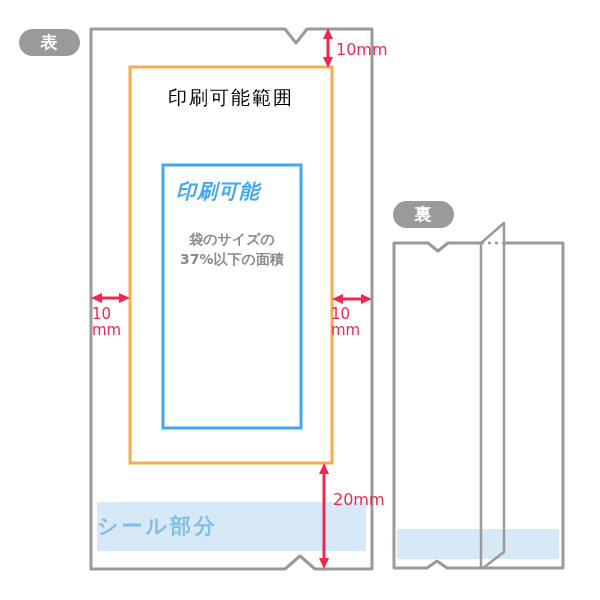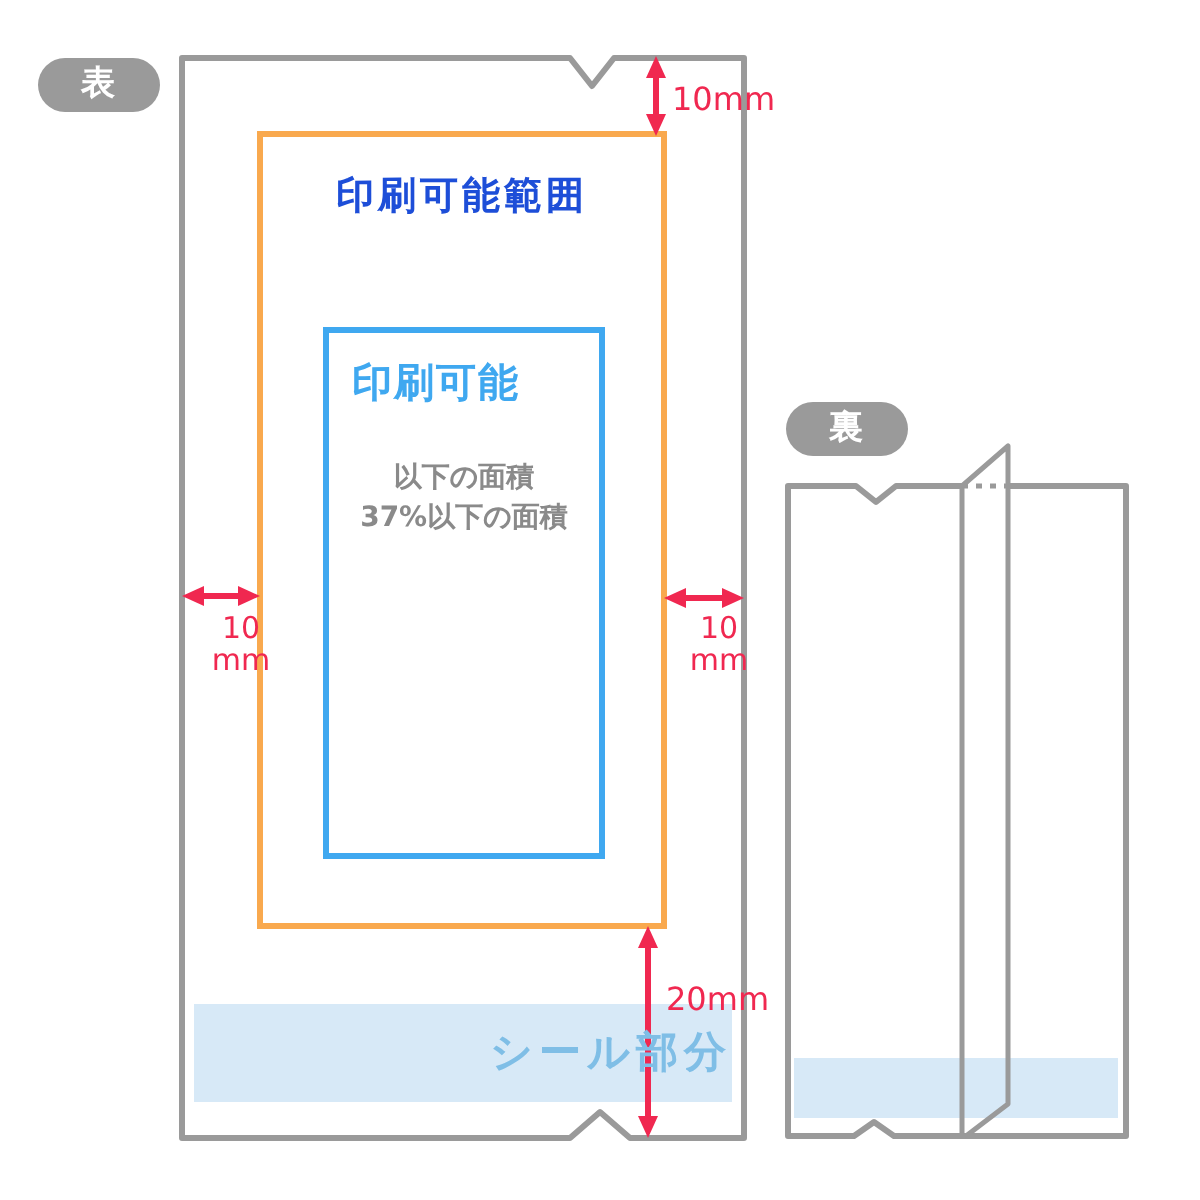--- a/index.html
+++ b/index.html
@@ -36,63 +36,63 @@
     font-weight: bold;
     text-align: center;
     line-height: 27px;
     letter-spacing: 1px;
   }
   .badge-front { left: 19px; top: 29px; }
   .badge-back  { left: 393px; top: 201px; }
 
   .range-label {
     left: 130px; top: 85px; width: 202px;
-    color: #1d4ed8;
+    color: #000000;
     font-size: 19px;
-    font-weight: bold;
+    font-weight: normal;
     text-align: center;
     letter-spacing: 2px;
     white-space: nowrap;
   }
   .size-title {
     left: 163px; top: 180px; width: 110px;
     color: #3FA8F0;
     font-size: 20px;
     font-weight: bold;
     text-align: center;
     line-height: 22px;
     letter-spacing: 1px;
+    font-style: italic;
   }
   .size-note {
     left: 157px; top: 229px; width: 150px;
     color: #8A8A8A;
     font-size: 14px;
     font-weight: bold;
     text-align: center;
     line-height: 20px;
   }
   .seal-label-front {
     left: 97px; top: 502px; width: 269px; height: 49px;
     color: #7FBEE6;
     font-size: 21px;
     font-weight: bold;
-    text-align: right;
+    text-align: left;
     line-height: 49px;
     letter-spacing: 3px;
   }
   .dim {
     color: #F02850;
     font-size: 16px;
     font-weight: normal;
   }
   .dim-top    { left: 336px; top: 40px; }
   .dim-bottom { left: 333px; top: 490px; }
   .dim-side {
     font-size: 15px;
-    text-align: center;
     line-height: 16px;
     width: 57px;
   }
   .dim-left  { left: 92px;  top: 306px; }
   .dim-right { left: 331px; top: 306px; }
 </style>
 </head>
 <body>
 
 <div class="canvas">
@@ -146,21 +146,21 @@
 
   <div class="badge badge-back">裏</div>
 
   <div class="label range-label">印刷可能範囲</div>
 
   <div class="label size-title">
     <div>印刷可能</div>
   </div>
 
   <div class="label size-note">
-    <div>以下の面積</div>
+    <div>袋のサイズの</div>
     <div>37%以下の面積</div>
   </div>
 
   <div class="label seal-label-front">シール部分</div>
 
   <div class="label dim dim-top">10mm</div>
 
   <div class="label dim dim-side dim-left">
     <div>10</div>
     <div>mm</div>

